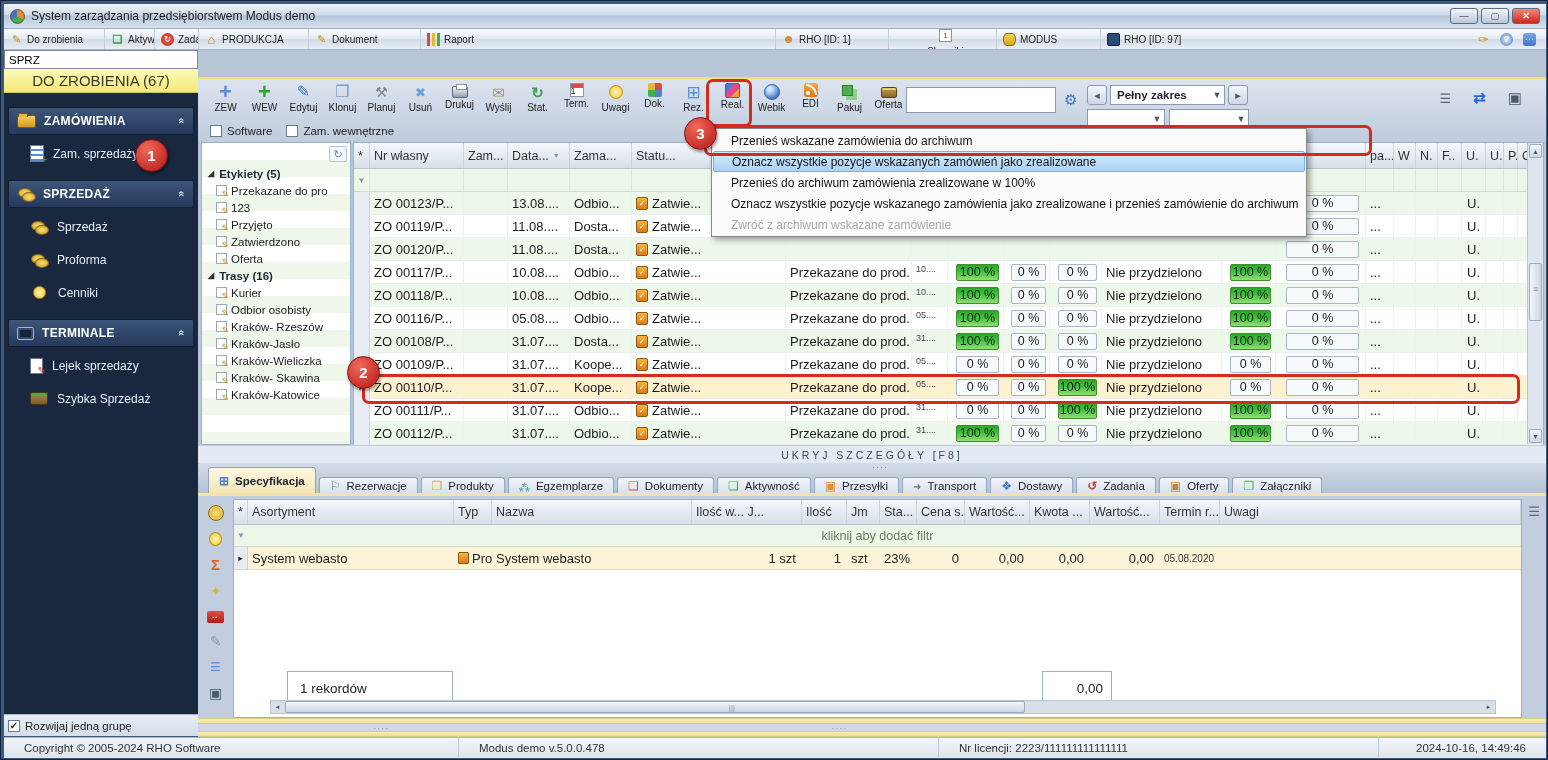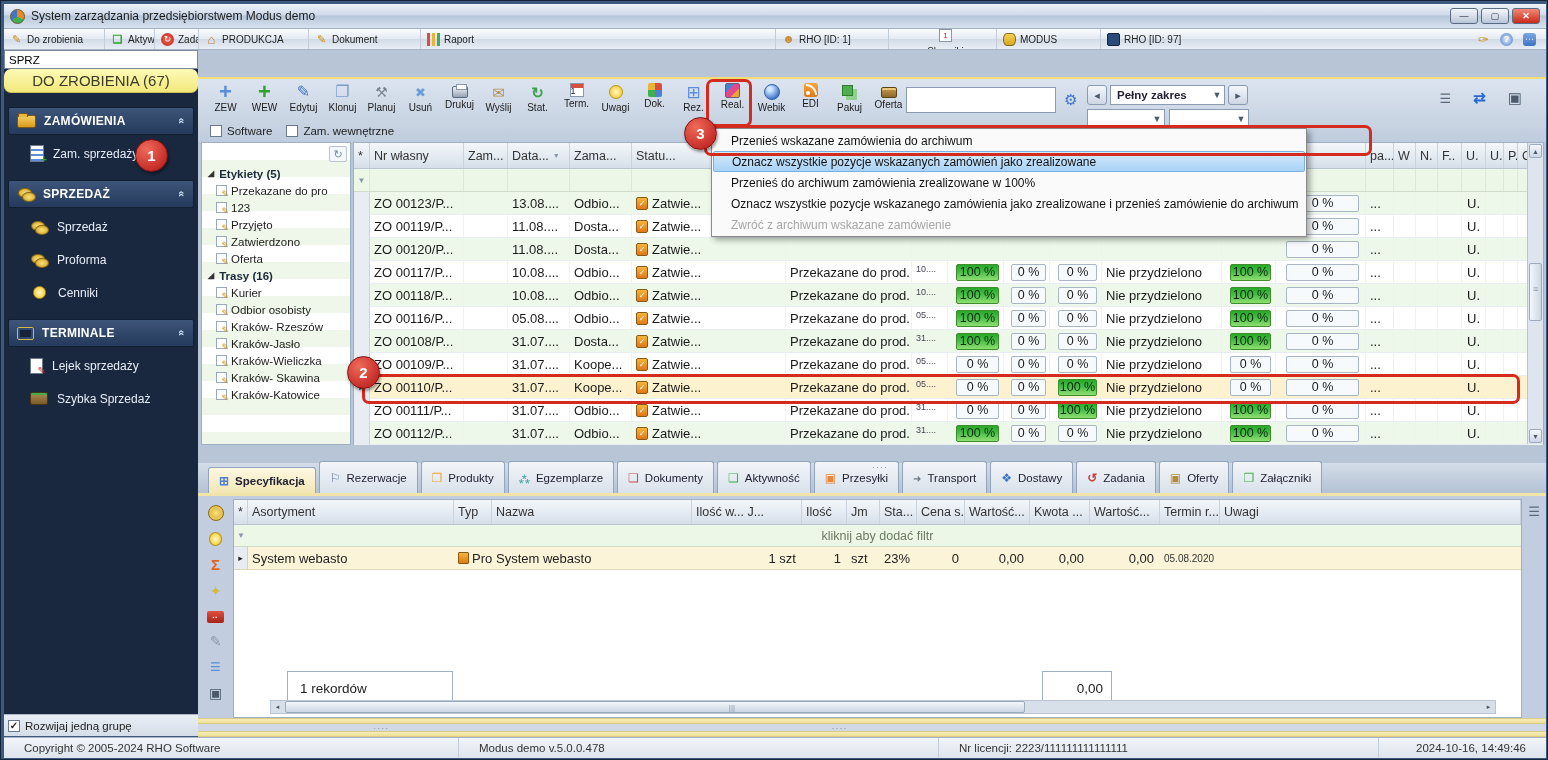--- a/index.html
+++ b/index.html
@@ -59,21 +59,21 @@
   .help-icon::before{content:"?";font-size:9px;font-weight:bold;color:#fff;}
   .chat-icon{background:linear-gradient(180deg,#7aa8e0,#3f74c9);border-radius:3px;color:#fff;}
   .chat-icon::before{content:"⋯";font-size:9px;color:#fff;}
 
   
   .sidebar{left:3px;top:49px;width:194px;height:664px;background:#19273f;display:flex;flex-direction:column;}
   .side-search{height:19px;margin:0;}
   .side-search input{width:100%;height:19px;border:1px solid #7a8a9a;padding:0 4px;font-size:11.5px;
      font-family:inherit;background:#fff;}
   .todo-banner{height:24px;background:linear-gradient(180deg,#fdfab6,#f2e87c);border-bottom:1px solid #cfc25a;
-     display:flex;align-items:center;justify-content:center;font-size:15px;color:#3c3c28;border-radius:7px;}
+     display:flex;align-items:center;justify-content:center;font-size:15px;color:#3c3c28;}
   .nav{flex:1;overflow:hidden;padding-top:12px;background:
      repeating-radial-gradient(circle at 2px 2px,#223least 0,#19273f 2px);background:#19273f;}
   .nav-header{height:28px;margin:2px 4px;display:flex;align-items:center;gap:8px;padding:0 8px;
      background:linear-gradient(180deg,#3d5579,#253a5c);border:1px solid #122034;border-radius:2px;
      color:#fff;font-weight:bold;font-size:12px;letter-spacing:.3px;}
   .nav-chevron{margin-left:auto;color:#cfe0f5;font-size:11px;transform:rotate(90deg);}
   .nav-chevron::before{content:"«";}
   .nav-item{height:33px;display:flex;align-items:center;gap:9px;padding-left:26px;color:#e8eef8;font-size:12px;}
   .nav-gap{height:8px;}
   .si{width:19px;height:17px;flex:0 0 auto;position:relative;display:inline-flex;align-items:center;justify-content:center;}
@@ -230,21 +230,21 @@
   .vs-thumb{position:absolute;left:1px;width:13px;height:58px;top:120px;border:1px solid #9aabc0;border-radius:2px;
      background:linear-gradient(90deg,#f4f7fb,#ccd7e4);}
   .vs-thumb::before{content:"≡";position:absolute;left:3px;top:20px;color:#8a97a8;font-size:9px;}
 
   
   .hidebar{left:197px;top:444px;width:1348px;height:18px;background:#e3eaf2;border-top:1px solid #c3cdd9;
      display:flex;align-items:center;justify-content:center;font-size:10.5px;color:#3a4a5a;letter-spacing:3px;}
   .dtabs{left:197px;top:462px;width:1348px;height:30px;background:linear-gradient(180deg,#d3dce8,#b4c2d4);
      display:flex;align-items:flex-end;padding-left:10px;gap:3px;}
   .dtabs::before{content:"····";position:absolute;top:-1px;left:50%;color:#8a97a8;letter-spacing:1px;font-size:9px;}
-  .dtab{height:32px;display:flex;align-items:center;gap:6px;padding:0 10px;font-size:11.5px;color:#223;
+  .dtab{height:16px;display:flex;align-items:center;gap:6px;padding:0 10px;font-size:11.5px;color:#223;
      border:1px solid #93a5bc;border-bottom:none;border-radius:3px 3px 0 0;
      background:linear-gradient(180deg,#f2f5f9,#d9e1ea);}
   .dtab.active{background:linear-gradient(180deg,#fdf8e2,#f3e6b4);font-weight:bold;height:26px;}
   .di{font-size:12px;line-height:1;}
   .grid-icon::before{content:"⊞";color:#4f7fd0;}
   .flag-icon::before{content:"⚐";color:#5a7aa8;}
   .products-icon::before{content:"❒";color:#e8a53a;}
   .items-icon::before{content:"⁂";color:#3f9e9e;font-size:10px;}
   .documents-icon::before{content:"❏";color:#c94f4f;}
   .activity2-icon::before{content:"❏";color:#3fae4f;}
@@ -1058,20 +1058,21 @@
           <div class="c"></div>
         </div>
       </div>
     <div class="vscroll">
       <span class="vs-up"></span>
       <span class="vs-thumb"></span>
       <span class="vs-dn"></span>
     </div>
   </div>
 
+  <div class="hidebar">UKRYJ SZCZEGÓŁY [F8]</div>
 
   <div class="dtabs">
       <div class="dtab active">
         <span class="di grid-icon"></span>
         <span>Specyfikacja</span>
       </div>
       <div class="dtab">
         <span class="di flag-icon"></span>
         <span>Rezerwacje</span>
       </div>

